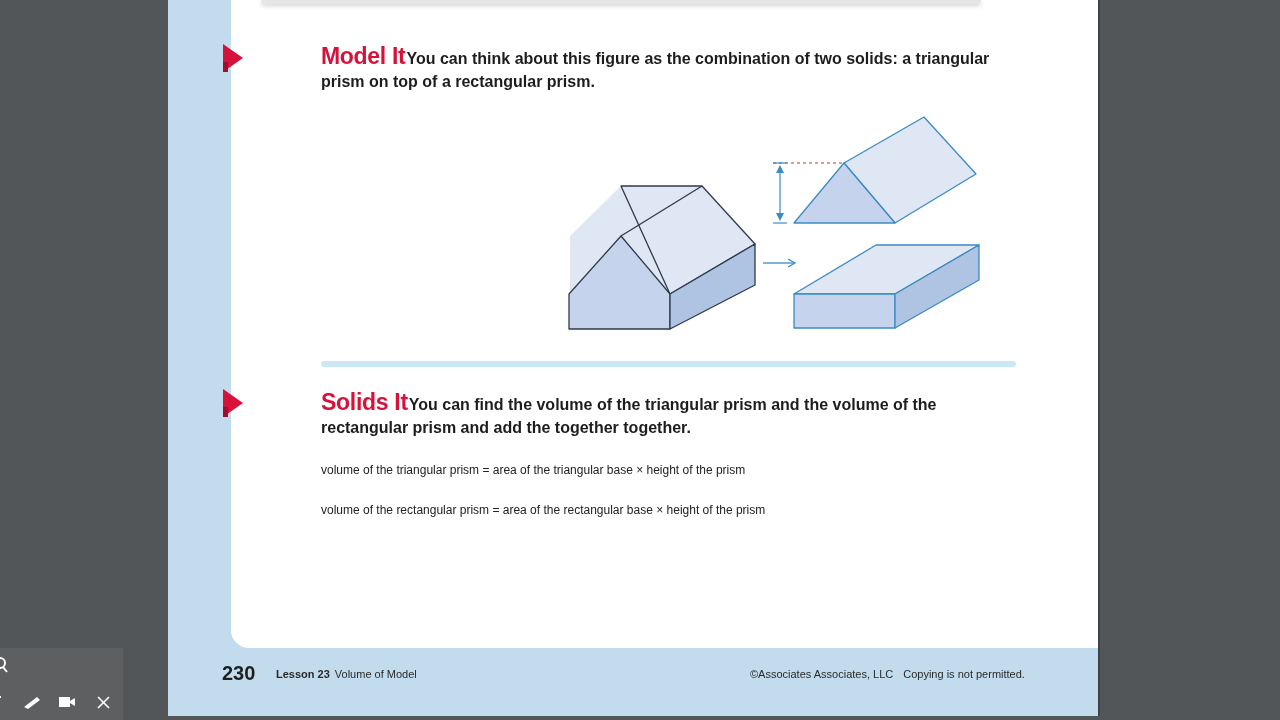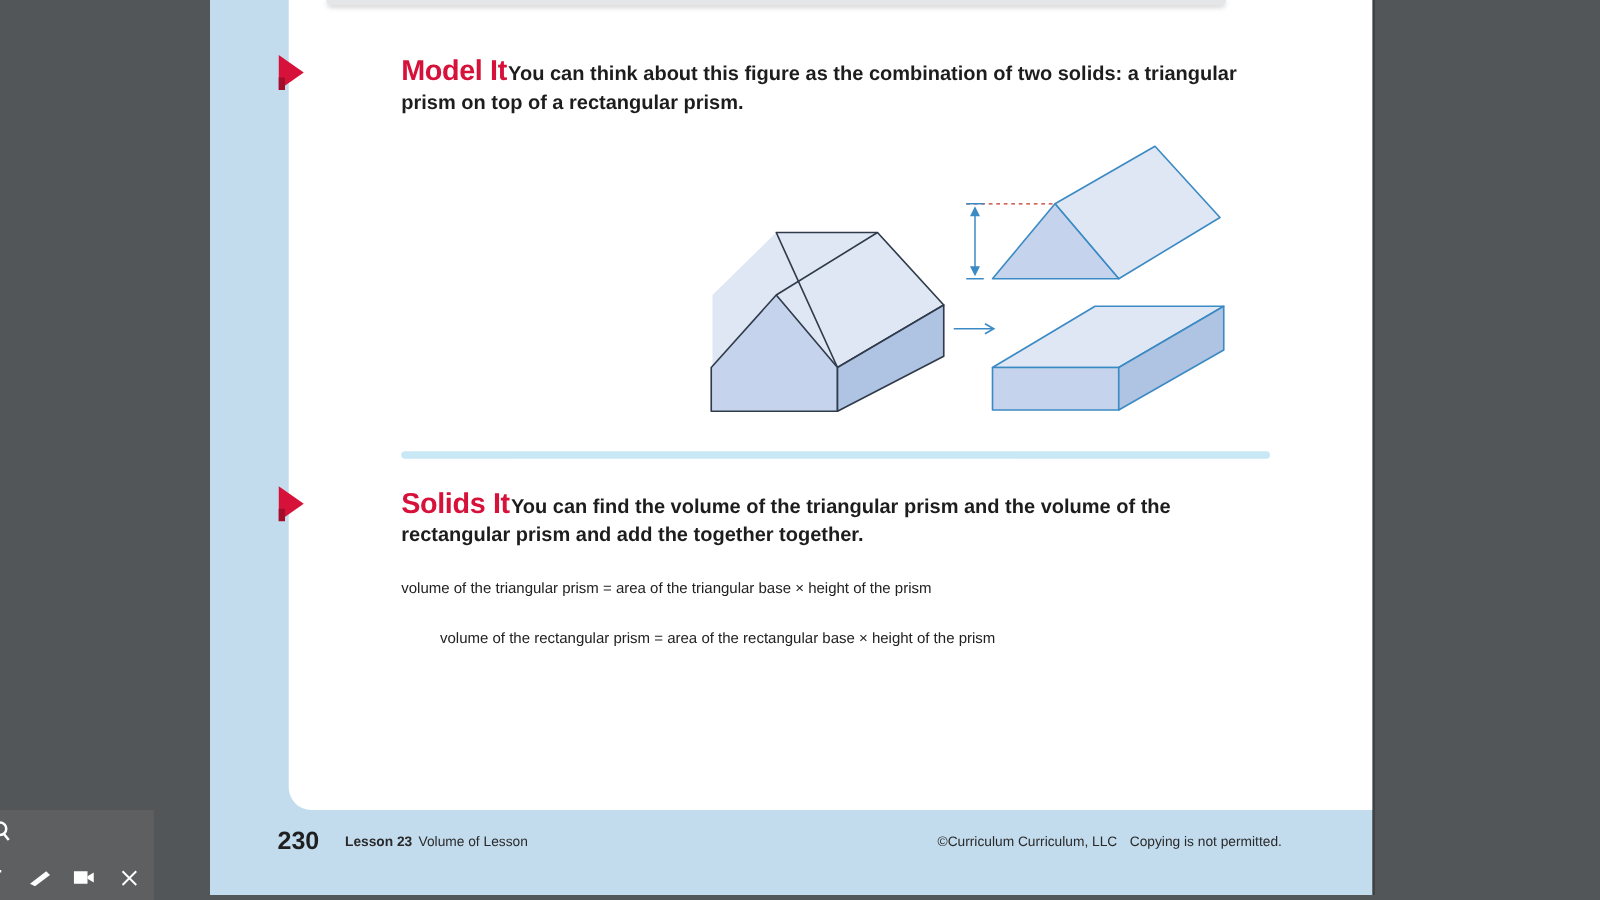--- a/index.html
+++ b/index.html
@@ -105,29 +105,29 @@
 
     <div class="divider"></div>
 
     <div class="flag" style="left:-8px;top:389px;"></div>
     <div class="flag-tail" style="left:-8px;top:407px;"></div>
     <div class="heading" style="top:391px;">
       <span class="tag">Solids It</span><span>You can find the volume of the triangular prism and the volume of the rectangular prism and add the together together.</span>
     </div>
 
     <div class="eq" style="top:460px;">volume of the triangular prism = area of the triangular base × height of the prism</div>
-    <div class="eq" style="top:500px;margin-left:31px;">volume of the rectangular prism = area of the rectangular base × height of the prism</div>
+    <div class="eq" style="top:500px;">volume of the rectangular prism = area of the rectangular base × height of the prism</div>
   </div>
 
   <div class="footer-num">230</div>
   <div class="footer-lesson">
-    <b>Lesson 23</b><span>Volume of Lesson</span>
+    <b>Lesson 23</b><span>Volume of Model</span>
   </div>
   <div class="footer-copy">
-    <span>©Curriculum Curriculum, LLC</span><span>Copying is not permitted.</span>
+    <span>©Associates Associates, LLC</span><span>Copying is not permitted.</span>
   </div>
 </div>
 <div class="page-shadow-right"></div>
 
 <div class="toolbar">
   <svg class="tb-icon" style="left:-4px;top:8px;" width="14" height="18">
     <circle cx="4" cy="7" r="5" fill="none" stroke="#fff" stroke-width="2"></circle>
     <line x1="7" y1="11" x2="11" y2="16" stroke="#fff" stroke-width="2"></line>
   </svg>
   <svg class="tb-icon" style="left:-2px;top:46px;" width="6" height="6">

